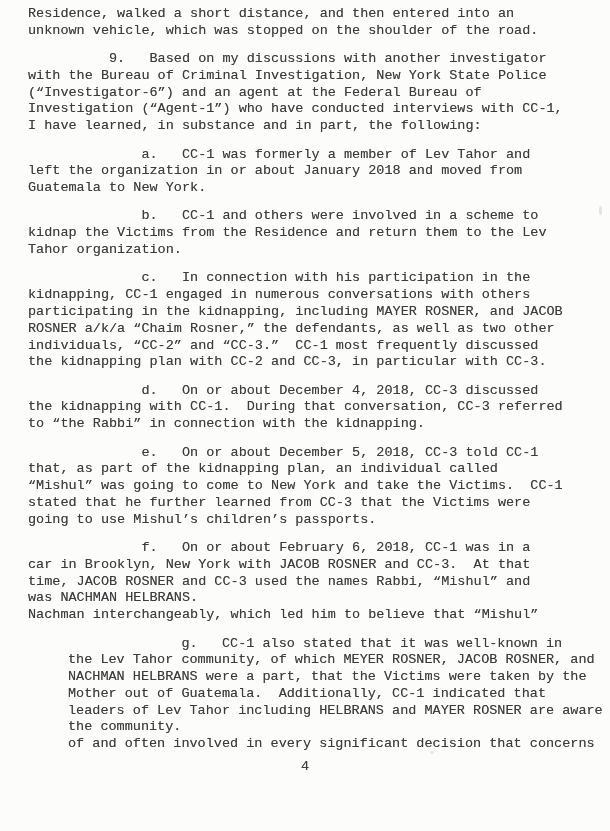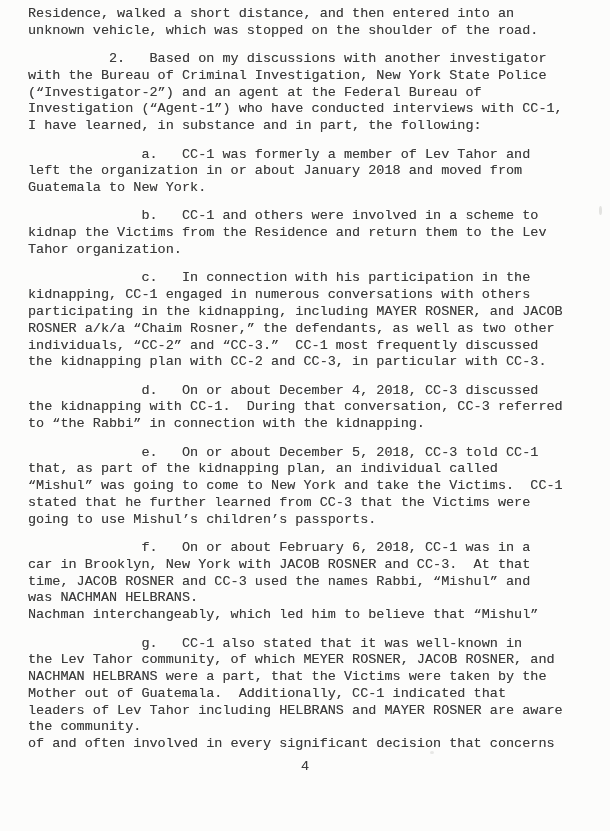--- a/index.html
+++ b/index.html
@@ -15,21 +15,21 @@
     color:#3c3c3c;
     text-shadow:0 0 0.5px rgba(70,70,70,0.55);
   }
   .doc{
     position:absolute;
     top:6px;
     left:28px;
     right:6px;
   }
   .para{margin:0 0 11.5px 0;}
-  .para:last-child{margin-bottom:0;}
+  .para:last-child{margin-bottom:0;margin-left:40px;}
   .line{
     white-space:pre;
     letter-spacing:0;
   }
   .pagenum{
     position:absolute;
     top:759px;
     left:0;
     width:610px;
     text-align:center;
@@ -45,23 +45,23 @@
 </head>
 <body>
 
 <div class="page">
   <div class="doc" id="doc">
       <div class="para">
         <div class="line">Residence, walked a short distance, and then entered into an</div>
         <div class="line">unknown vehicle, which was stopped on the shoulder of the road.</div>
       </div>
       <div class="para">
-        <div class="line">          2.   Based on my discussions with another investigator</div>
+        <div class="line">          9.   Based on my discussions with another investigator</div>
         <div class="line">with the Bureau of Criminal Investigation, New York State Police</div>
-        <div class="line">(“Investigator-2”) and an agent at the Federal Bureau of</div>
+        <div class="line">(“Investigator-6”) and an agent at the Federal Bureau of</div>
         <div class="line">Investigation (“Agent-1”) who have conducted interviews with CC-1,</div>
         <div class="line">I have learned, in substance and in part, the following:</div>
       </div>
       <div class="para">
         <div class="line">              a.   CC-1 was formerly a member of Lev Tahor and</div>
         <div class="line">left the organization in or about January 2018 and moved from</div>
         <div class="line">Guatemala to New York.</div>
       </div>
       <div class="para">
         <div class="line">              b.   CC-1 and others were involved in a scheme to</div>

